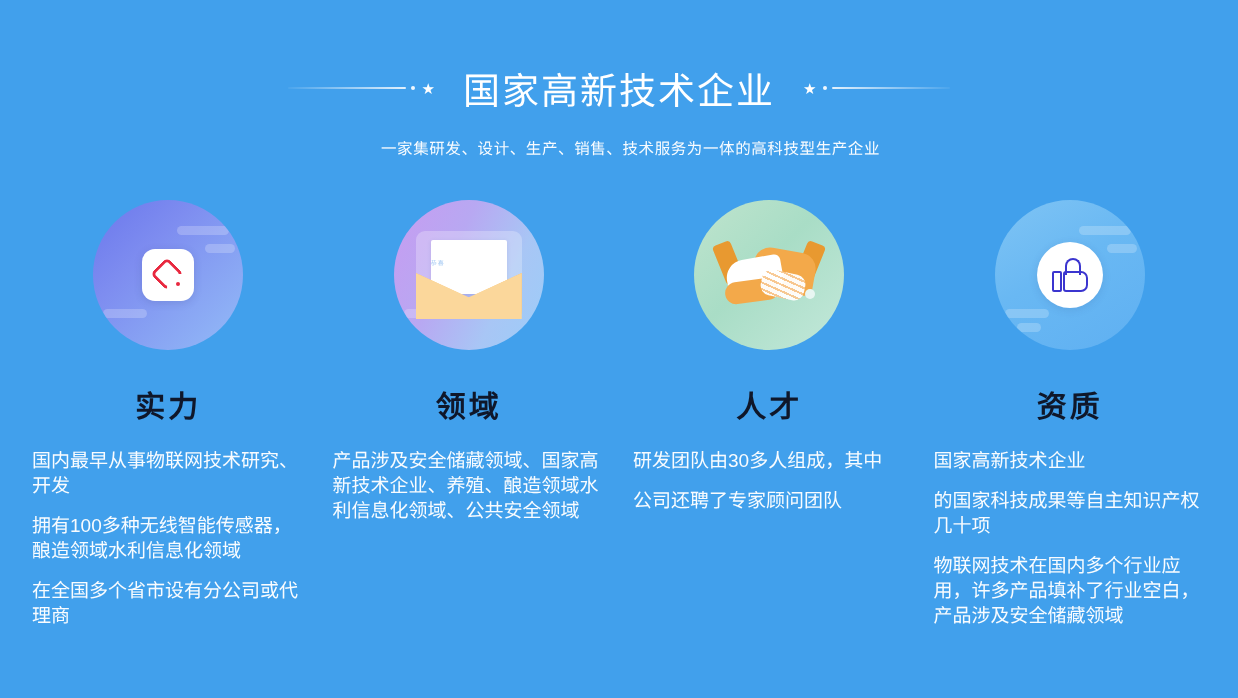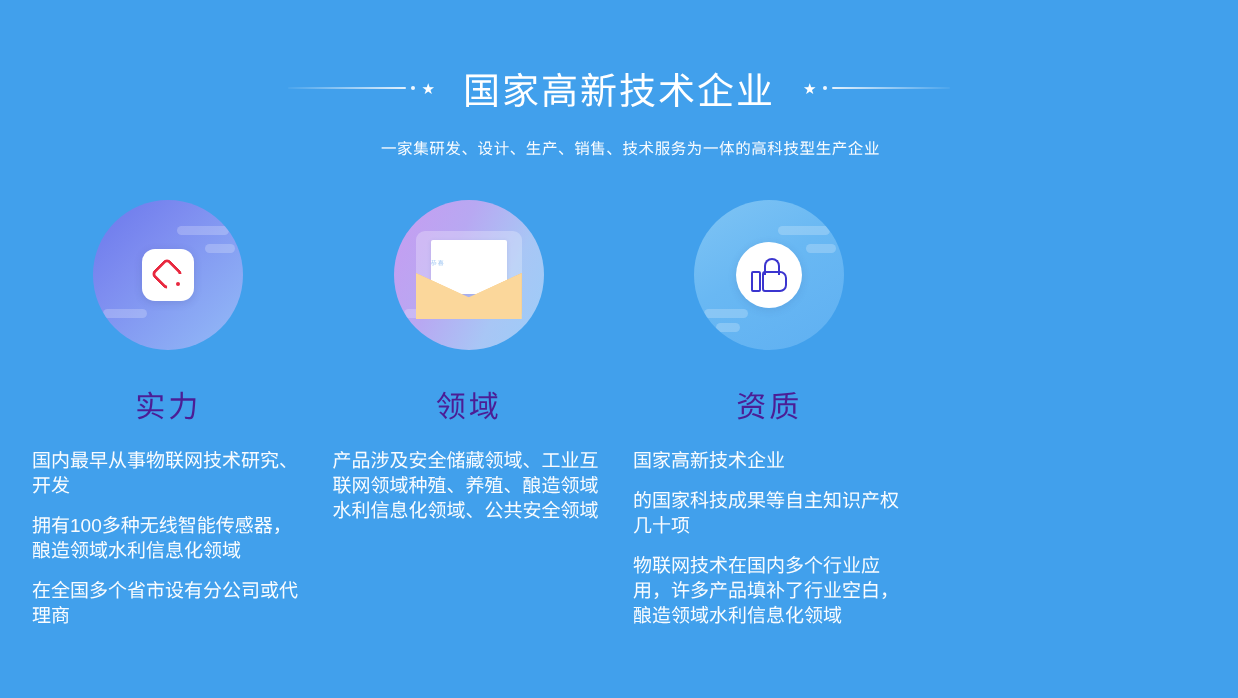--- a/index.html
+++ b/index.html
@@ -227,23 +227,23 @@
     position:absolute; left:0; bottom:0;
     width:10px; height:21px;
     border:2.6px solid #3B35CF;
     border-radius:2px;
   }
 
   
   .col-title {
     margin-top:32px;
     font-size:30px;
-    font-weight:normal;
+    font-weight:bold;
     letter-spacing:3px;
-    color:#4c1d95;
+    color:#0f172a;
     text-align:right;
   }
   .col-body {
     margin-top:22px;
     width:100%;
     text-align:left;
   }
   .col-para {
     font-size:19px;
     line-height:25px;
@@ -309,40 +309,60 @@
           <span class="letter-line"></span>
           <span class="letter-line short"></span>
         </span>
         <span class="env-body"></span>
         <span class="env-flap-l"></span>
         <span class="env-flap-r"></span>
       </span>
     </div>
     <div class="col-title">领域</div>
     <div class="col-body">
-      <p class="col-para">产品涉及安全储藏领域、工业互联网领域种殖、养殖、酿造领域水利信息化领域、公共安全领域</p>
-    </div>
-  </div>
-
+      <p class="col-para">产品涉及安全储藏领域、国家高新技术企业、养殖、酿造领域水利信息化领域、公共安全领域</p>
+    </div>
+  </div>
+
+  <div class="col">
+    <div class="icon-wrap c-talent">
+      <span class="handshake">
+        <span class="hs-bar l"></span>
+        <span class="hs-bar r"></span>
+        <span class="hs-palm-r"></span>
+        <span class="hs-palm-l"></span>
+        <span class="hs-knuckle"></span>
+        <span class="hs-fingers"></span>
+        <span class="hs-pin">
+          <span class="pin-body"></span><span class="pin-dot"></span>
+        </span>
+      </span>
+    </div>
+    <div class="col-title">人才</div>
+    <div class="col-body">
+      <p class="col-para">研发团队由30多人组成，其中</p>
+      <p class="col-para">公司还聘了专家顾问团队</p>
+    </div>
+  </div>
 
   <div class="col">
     <div class="icon-wrap c-quality">
       <span class="glint g1"></span>
       <span class="glint g2"></span>
       <span class="glint g3"></span>
       <span class="glint g4"></span>
       <span class="thumb-circle">
         <span class="thumb">
           <span class="t-up"></span>
             <span class="t-fist"></span>
             <span class="t-cuff"></span>
         </span>
       </span>
     </div>
     <div class="col-title">资质</div>
     <div class="col-body">
       <p class="col-para">国家高新技术企业</p>
       <p class="col-para">的国家科技成果等自主知识产权几十项</p>
-      <p class="col-para">物联网技术在国内多个行业应用，许多产品填补了行业空白，酿造领域水利信息化领域</p>
+      <p class="col-para">物联网技术在国内多个行业应用，许多产品填补了行业空白，产品涉及安全储藏领域</p>
     </div>
   </div>
 
 </div>
 
 </body></html>

